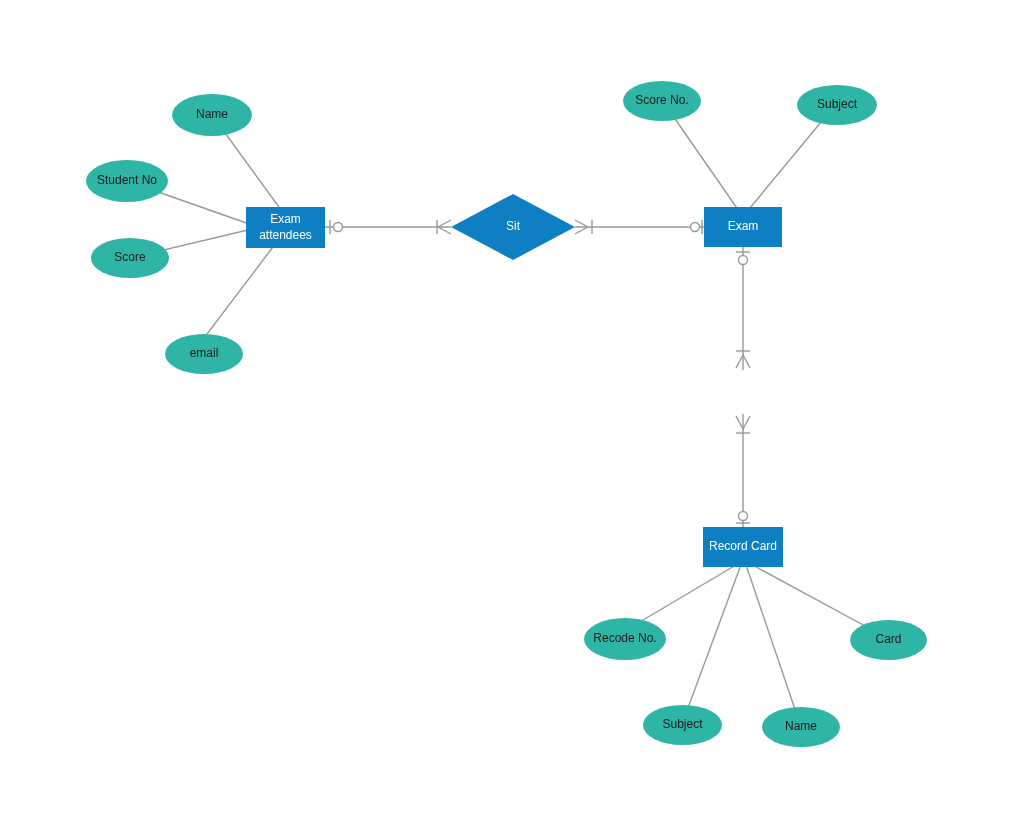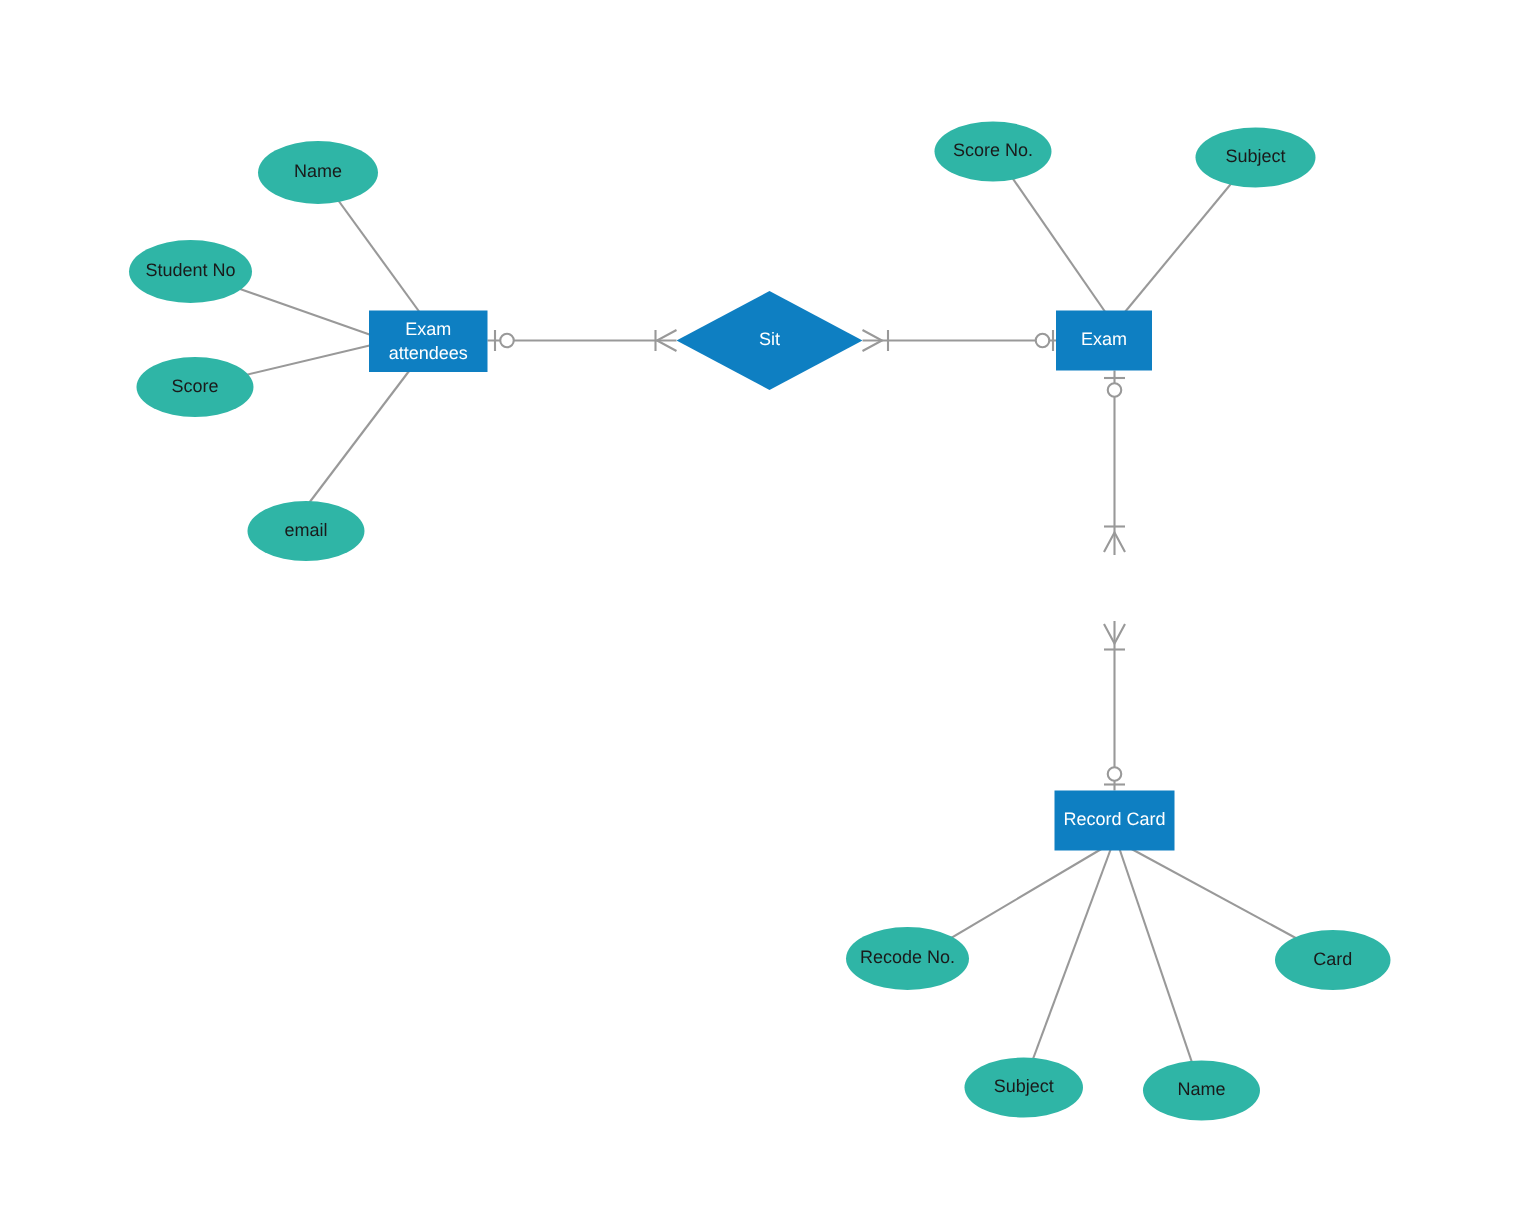--- a/index.html
+++ b/index.html
@@ -109,21 +109,21 @@
       <path d="M736 433 L750 433"></path>
       <circle cx="743" cy="516" r="4.5"></circle>
       <path d="M736 523 L750 523"></path>
     </g>
   </svg>
 
   <div class="node entity" style="left:246px;top:207px;width:79px;height:41px">
     <span class="lbl">Exam attendees</span>
   </div>
 
-  <div class="node entity" style="left:704px;top:207px;width:64px;height:40px">
+  <div class="node entity" style="left:704px;top:207px;width:78px;height:40px">
     <span class="lbl">Exam</span>
   </div>
 
   <div class="node entity" style="left:703px;top:527px;width:80px;height:40px">
     <span class="lbl">Record Card</span>
   </div>
 
   <div class="node relationship" style="left:451px;top:194px;width:124px;height:66px">
     <span class="lbl">Sit</span>
   </div>
@@ -146,21 +146,21 @@
   </div>
 
   <div class="node attribute" style="left:623px;top:81px;width:78px;height:40px">
     <span class="lbl">Score No.</span>
   </div>
 
   <div class="node attribute" style="left:797px;top:85px;width:80px;height:40px">
     <span class="lbl">Subject</span>
   </div>
 
-  <div class="node attribute" style="left:564px;top:618px;width:82px;height:42px">
+  <div class="node attribute" style="left:584px;top:618px;width:82px;height:42px">
     <span class="lbl">Recode No.</span>
   </div>
 
   <div class="node attribute" style="left:643px;top:705px;width:79px;height:40px">
     <span class="lbl">Subject</span>
   </div>
 
   <div class="node attribute" style="left:762px;top:707px;width:78px;height:40px">
     <span class="lbl">Name</span>
   </div>

